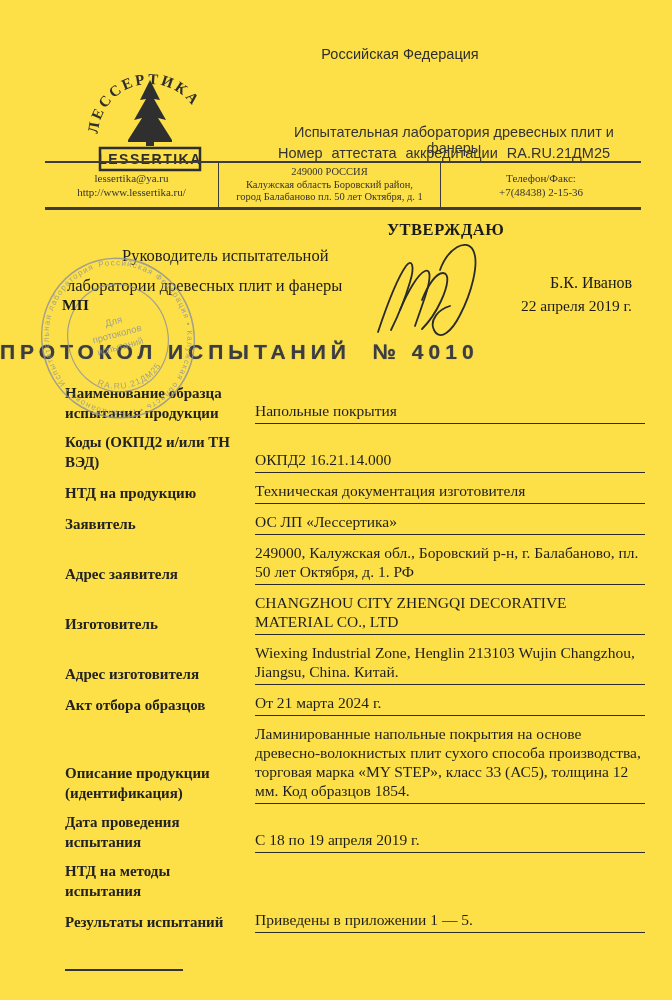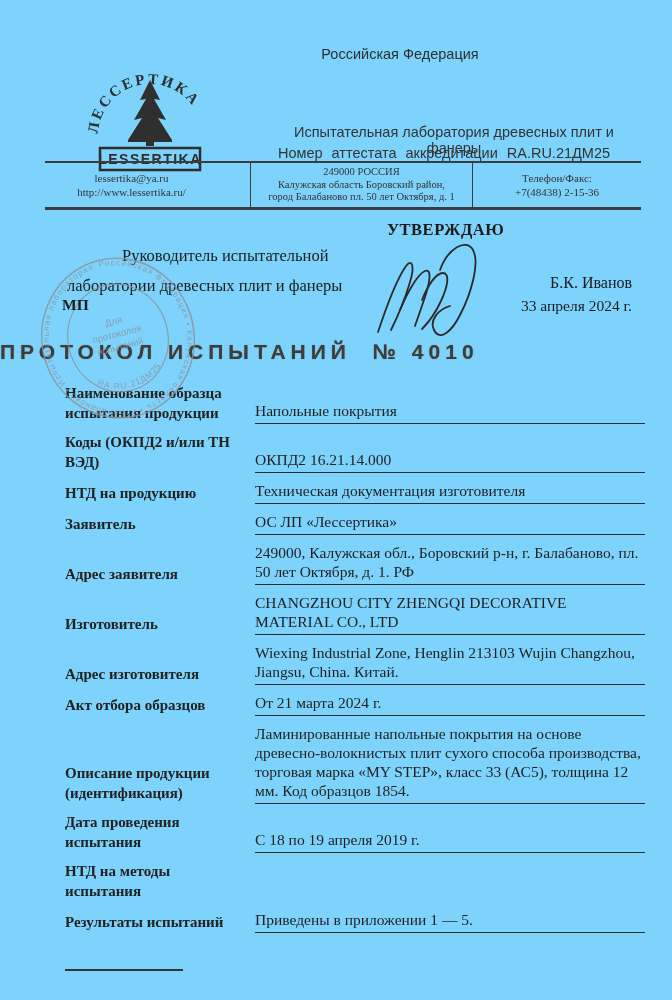--- a/index.html
+++ b/index.html
@@ -1,17 +1,17 @@
 <!DOCTYPE html>
 <html lang="ru"><head>
 <meta charset="utf-8">
 <style>
   html,body{margin:0;padding:0;background:#e8e8e8;}
   .page{
-    position:relative;width:672px;height:1000px;background:#7dd3fc;
+    position:relative;width:672px;height:1000px;background:#fde047;
     font-family:"Liberation Serif", serif;color:#1b1b1b;overflow:hidden;
     box-shadow:0 0 4px rgba(0,0,0,.2);
   }
   .abs{position:absolute;}
   
   .rf-title{top:46px;left:300px;width:200px;text-align:center;
     font-family:"Liberation Sans",sans-serif;font-size:14.5px;color:#2e2e2e;}
   .org-name{top:76px;left:250px;width:380px;text-align:center;
     font-family:"Liberation Sans",sans-serif;font-weight:bold;font-size:32px;
     letter-spacing:3px;color:#5c5c5c;text-shadow:0 0 1px #8a8a8a;}
@@ -20,21 +20,21 @@
   .attest-line{top:145px;left:268px;width:352px;text-align:center;
     font-family:"Liberation Sans",sans-serif;font-size:14.5px;color:#333;word-spacing:5px;}
   
   .contact-table{top:161px;left:45px;width:596px;display:flex;
     border-top:2px solid #3c3c3c;border-bottom:3px solid #3c3c3c;
     font-family:"Liberation Sans",sans-serif;color:#333;}
   .contact-cell{display:flex;flex-direction:column;justify-content:center;
     text-align:center;padding:2px 4px;min-height:40px;font-family:Liberation Serif, serif;}
   .contact-cell.c1{width:165px;font-size:11px;line-height:14px;}
   .contact-cell.c2{width:213px;border-left:1.5px solid #3c3c3c;border-right:1.5px solid #3c3c3c;
-    font-size:10.5px;line-height:12.5px;margin-left:32px;}
+    font-size:10.5px;line-height:12.5px;}
   .contact-cell.c3{flex:1;font-size:11px;line-height:14px;}
   
   .approve-word{top:220px;left:387px;font-weight:bold;font-size:16.5px;letter-spacing:.5px;}
   .head-line1{top:246px;left:122px;font-size:16.5px;}
   .head-line2{top:276px;left:67px;font-size:16.5px;}
   .mp-mark{top:296px;left:62px;font-size:15.5px;z-index:3;font-weight:bold;}
   .signer-name{top:274px;left:520px;width:112px;text-align:right;font-size:16px;}
   .sign-date{top:297px;left:508px;width:124px;text-align:right;font-size:15.5px;}
   .stamp{top:240px;left:28px;z-index:1;opacity:.8;}
   .signature{top:236px;left:372px;z-index:2;}
@@ -97,21 +97,21 @@
       <span>Телефон/Факс:</span>
       <span>+7(48438) 2-15-36</span>
     </div>
   </div>
 
   <div class="abs approve-word">УТВЕРЖДАЮ</div>
   <div class="abs head-line1">Руководитель испытательной</div>
   <div class="abs head-line2">лаборатории древесных плит и фанеры</div>
   <div class="abs mp-mark">МП</div>
   <div class="abs signer-name">Б.К. Иванов</div>
-  <div class="abs sign-date">33 апреля 2024 г.</div>
+  <div class="abs sign-date">22 апреля 2019 г.</div>
 
   <svg class="abs stamp" width="180" height="190" viewBox="0 0 180 190">
     <defs>
       <path id="stampRing" d="M 90,25 a 69,73 0 1 1 -0.1,0"></path>
       <path id="stampCode" d="M 52,132 a 46,38 0 0 0 76,0"></path>
     </defs>
     <g transform="rotate(-15 90 98)">
       <ellipse class="ring" cx="90" cy="98" rx="76" ry="80" stroke-width="1.6"></ellipse>
       <ellipse class="ring" cx="90" cy="98" rx="50" ry="54" stroke-width="1.2"></ellipse>
       <text font-family="Liberation Sans, sans-serif" font-size="8" letter-spacing="1.2">

